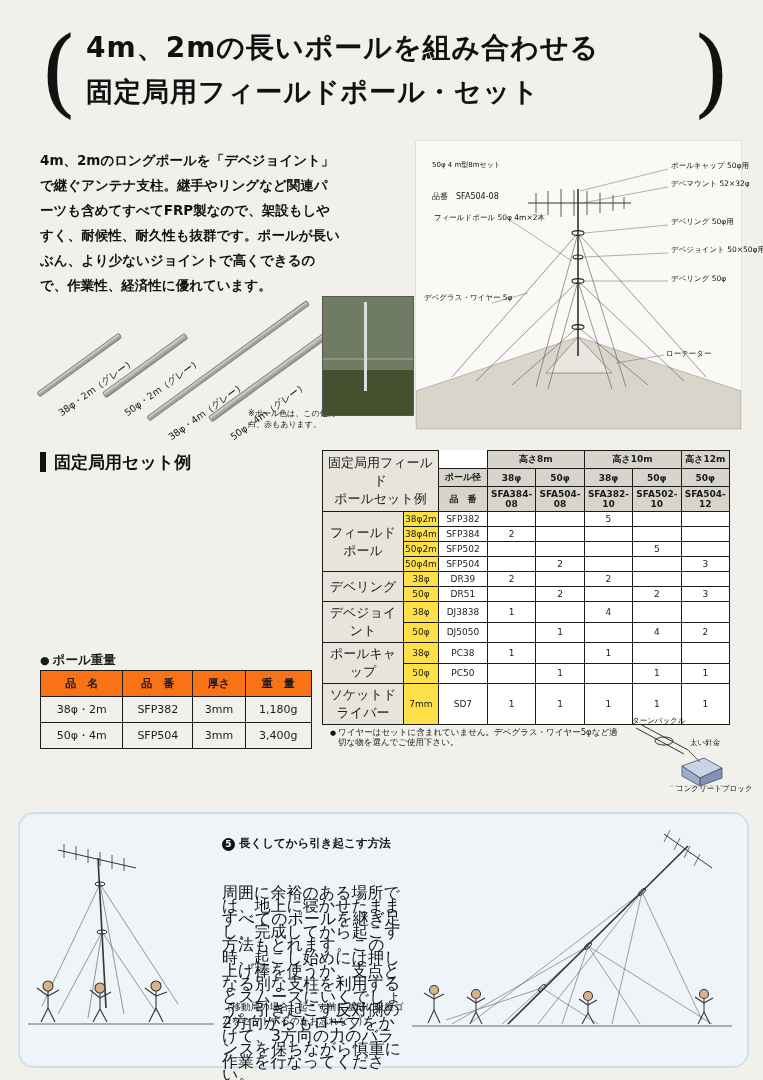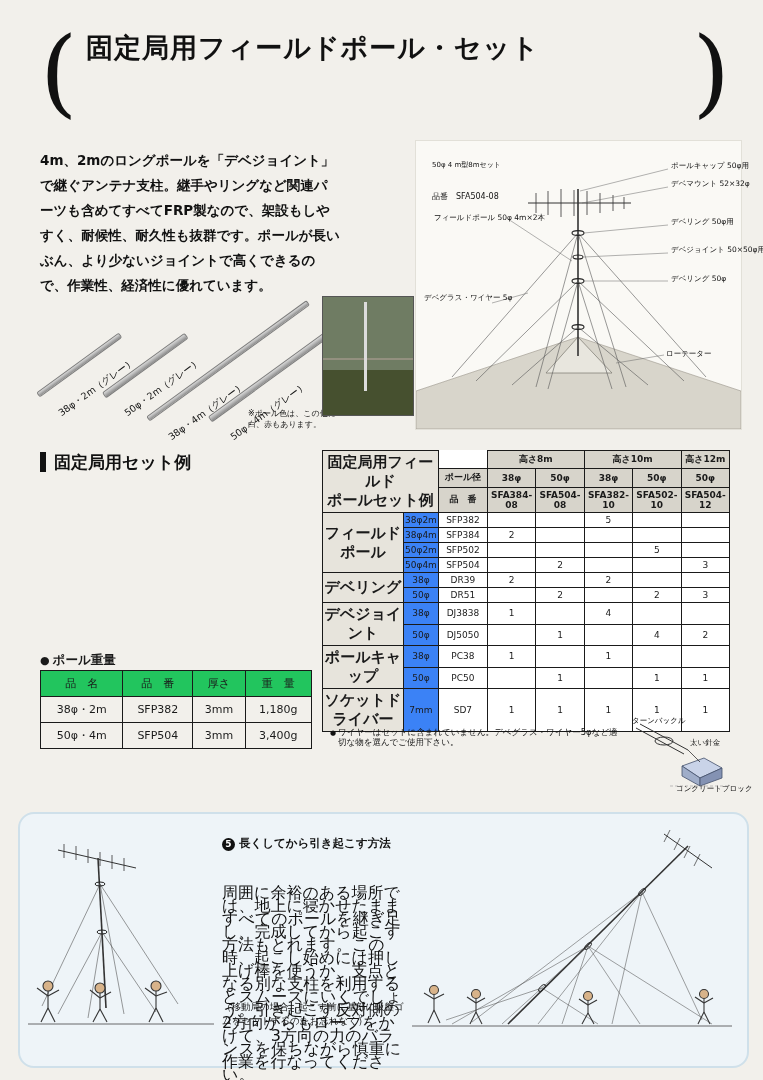--- a/index.html
+++ b/index.html
@@ -81,32 +81,32 @@
   }
 
   
   .wt-title{position:absolute;left:40px;top:652px;font-size:12.5px;font-weight:bold;}
   .wt-title:before{content:"\25CF";margin-right:3px;font-size:11px;}
   .wt{
     position:absolute;left:40px;top:670px;width:272px;border-collapse:collapse;
     font-size:11px;
   }
   .wt th,.wt td{border:1px solid #1a1a1a;padding:5px 4px;text-align:center;}
-  .wt th{background:#22c55e;font-weight:normal;}
+  .wt th{background:#f97316;font-weight:bold;}
   .wt td.code{font-weight:normal;}
 
   
   .spec{
     position:absolute;left:322px;top:450px;width:408px;border-collapse:collapse;
     font-size:9px;background:#fff;
   }
   .spec th,.spec td{border:1px solid #1a1a1a;text-align:center;padding:2px 1px;}
   .spec th{background:#d7d4cb;font-weight:bold;}
-  .spec td.rowhead{background:#e7e4dc;font-weight:bold;text-align:center;font-size:15px;}
-  .spec td.sub{background:#3b82f6;font-size:9px;}
+  .spec td.rowhead{background:#e7e4dc;font-weight:normal;text-align:center;font-size:13px;}
+  .spec td.sub{background:#fde047;font-size:9px;}
   .spec .codecell{font-size:9px;}
 
   
   .notes{
     position:absolute;left:330px;top:728px;width:290px;font-size:8.5px;line-height:9px;color:#111;
   }
   .notes p{margin:0 0 4px 0;text-indent:-8px;padding-left:8px;}
   .notes p:before{content:"\25CF";margin-right:2px;font-size:7px;}
   .turn{
     position:absolute;left:630px;top:722px;width:100px;height:72px;
@@ -133,20 +133,21 @@
 </style>
 </head>
 <body>
 
 <div class="page">
 
   <div class="headline">
     <div class="paren left">(</div>
     <div class="paren right">)</div>
     <div class="headline-lines">
+      <div class="hl">4m、2mの長いポールを組み合わせる</div>
       <div class="hl hl2">固定局用フィールドポール・セット</div>
     </div>
   </div>
 
   <div class="intro">4m、2mのロングポールを「デベジョイント」で継ぐアンテナ支柱。継手やリングなど関連パーツも含めてすべてFRP製なので、架設もしやすく、耐候性、耐久性も抜群です。ポールが長いぶん、より少ないジョイントで高くできるので、作業性、経済性に優れています。</div>
 
   <div class="poles">
     <div class="pole-bar" style="left:8px;top:92px;width:100px;transform:rotate(-36deg);"></div>
     <div class="pole-label" style="left:30px;top:108px;transform:rotate(-36deg);">38φ・2m（グレー）</div>
 

